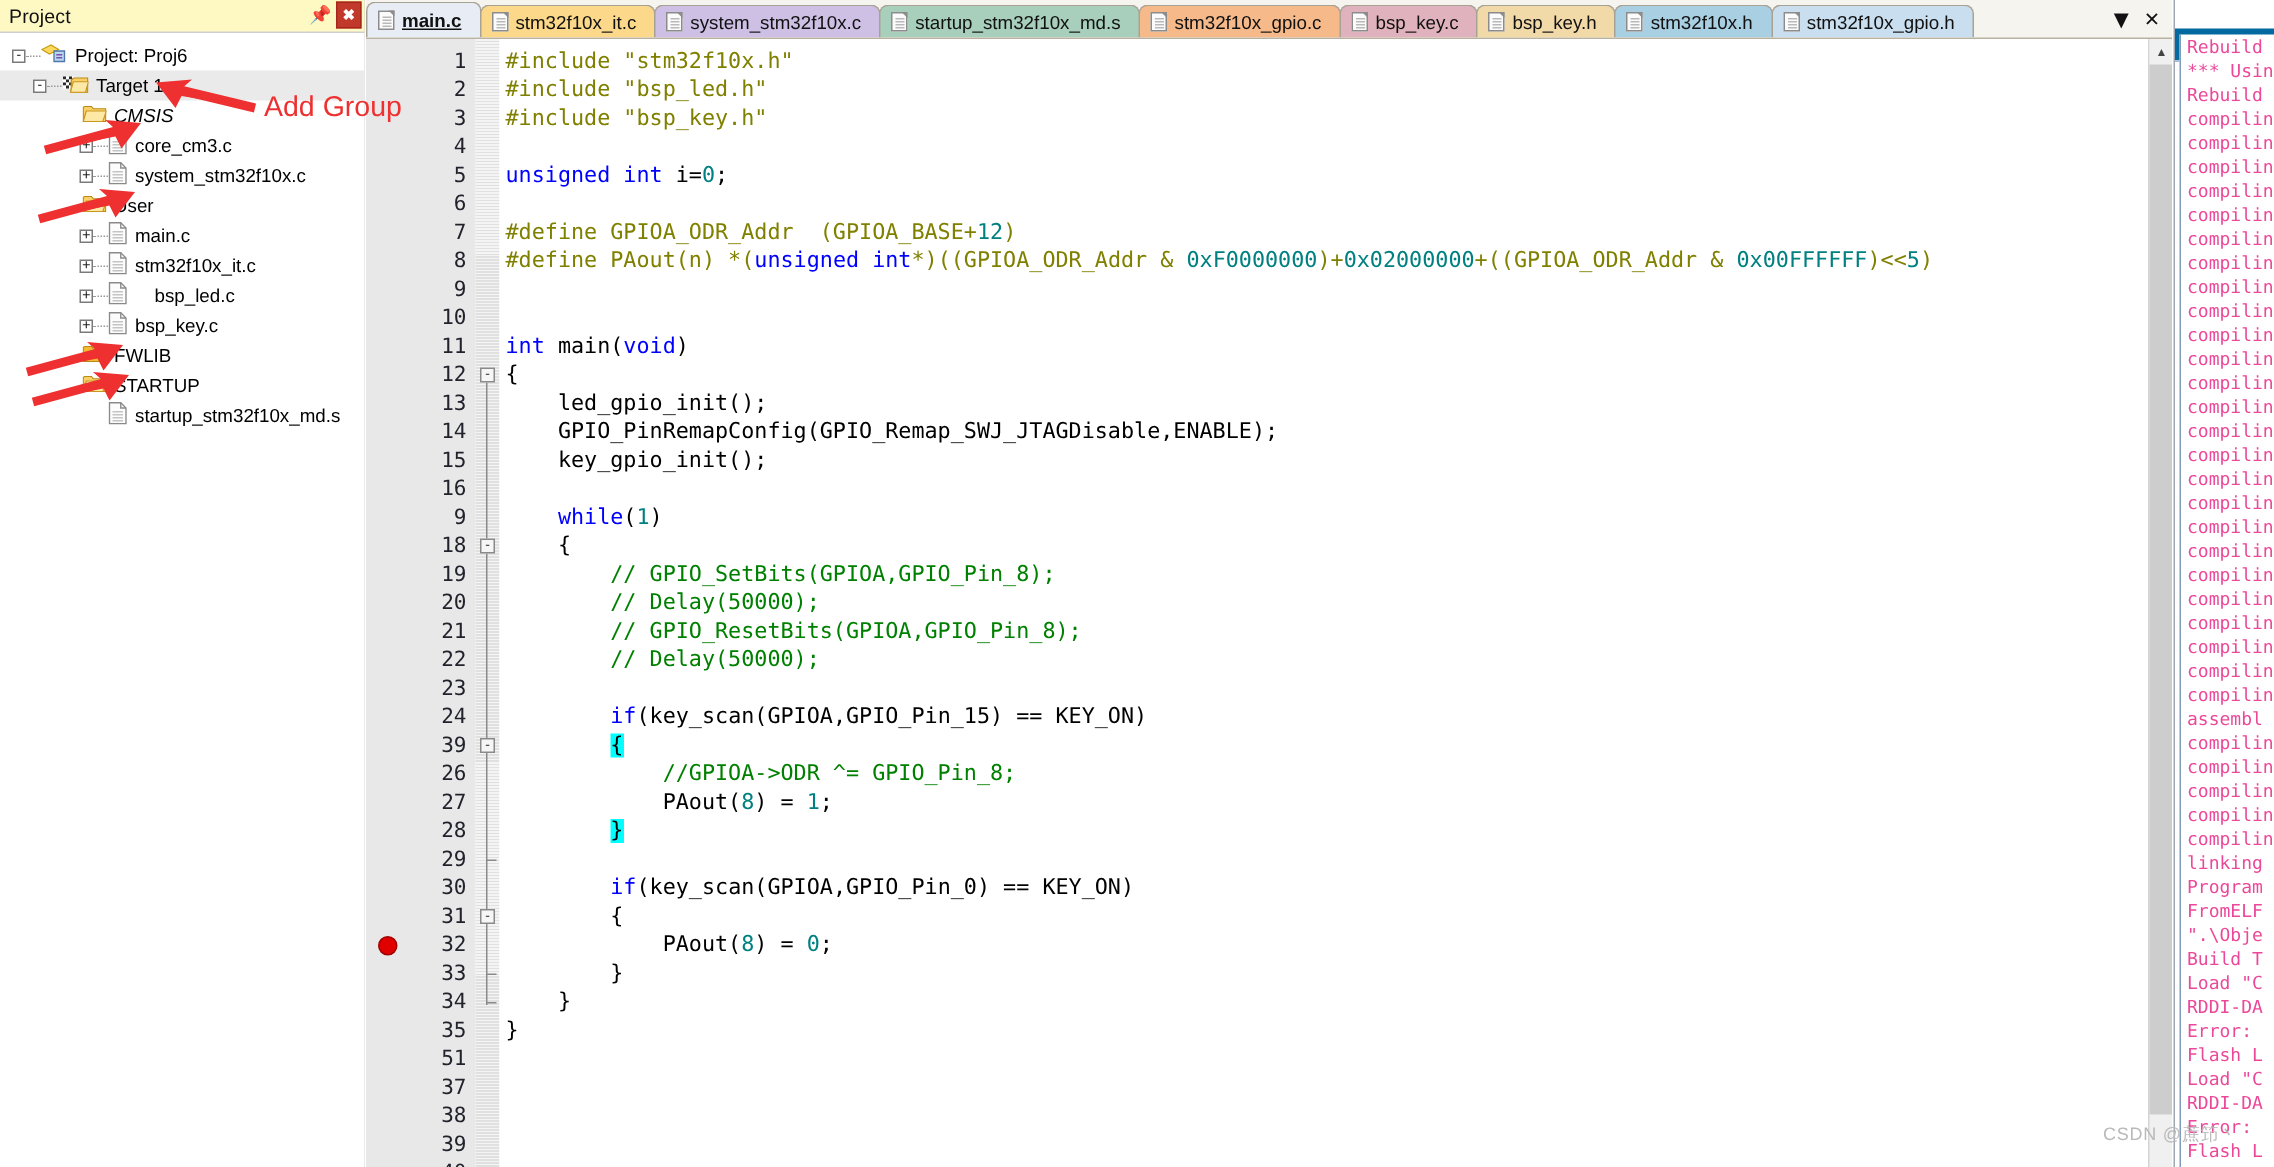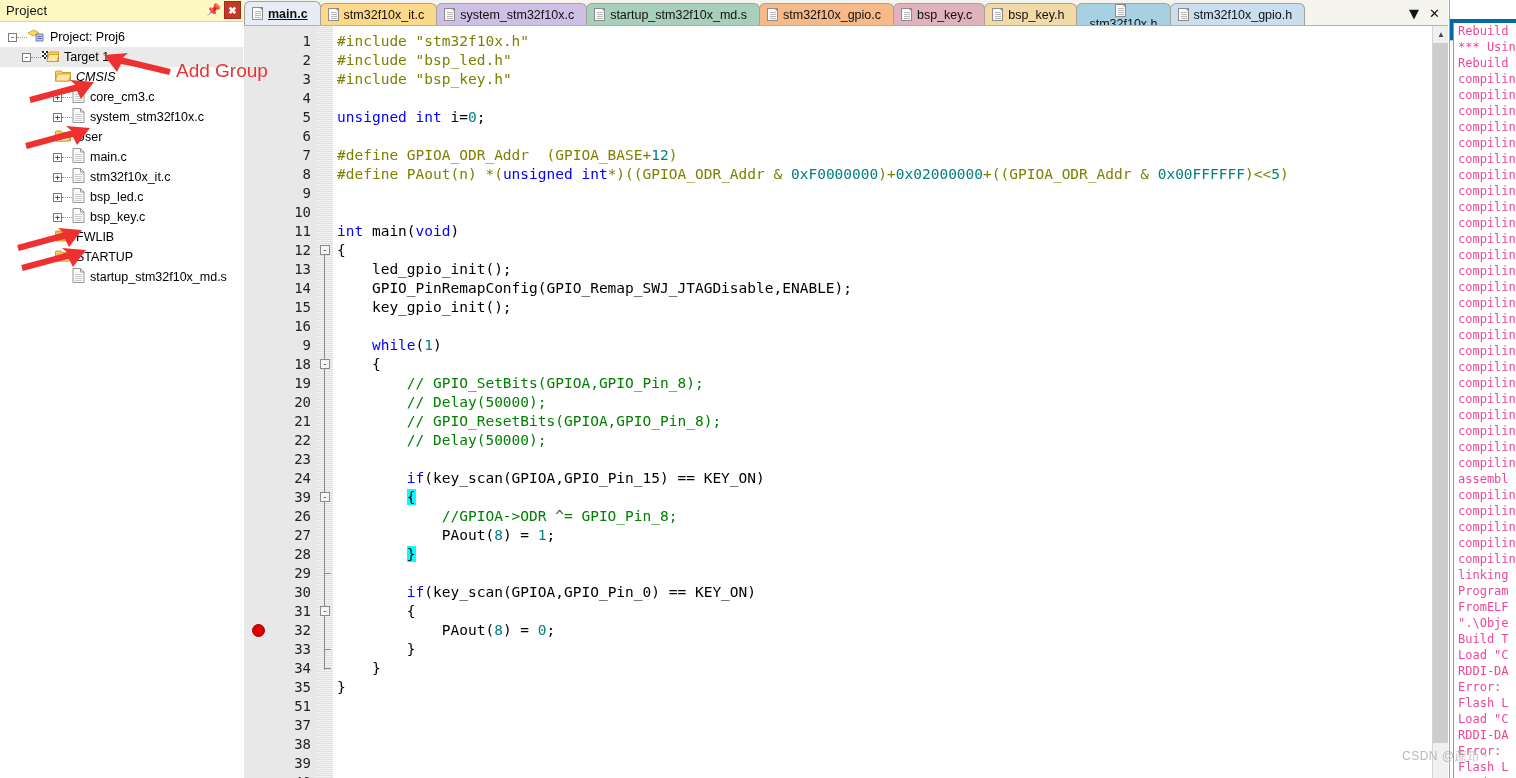--- a/index.html
+++ b/index.html
@@ -360,21 +360,21 @@
           <span class="exp">+</span>
           <span class="dots"></span>
           <span class="ico"><svg width="13" height="15" viewBox="0 0 13 15">
               <path d="M1 0.5 L8.5 0.5 L12 4 L12 14.5 L1 14.5 Z" fill="#fcfcfc" stroke="#8a8a8a" stroke-width="0.9"></path>
               <path d="M8.5 0.5 L8.5 4 L12 4" fill="none" stroke="#8a8a8a" stroke-width="0.9"></path>
               <line x1="3" x2="10" y1="6.5" y2="6.5" stroke="#c4c4c4" stroke-width="0.9"></line>
               <line x1="3" x2="10" y1="8.5" y2="8.5" stroke="#c4c4c4" stroke-width="0.9"></line>
               <line x1="3" x2="10" y1="10.5" y2="10.5" stroke="#c4c4c4" stroke-width="0.9"></line>
               <line x1="3" x2="10" y1="12.5" y2="12.5" stroke="#c4c4c4" stroke-width="0.9"></line>
             </svg></span>
-          <span class="lbl" style="margin-left: 5px;">bsp_led.c</span>
+          <span class="lbl" style="margin-left: 18px;">bsp_led.c</span>
         </div>
         <div class="trow">
           <span class="spacer" style="width: 53px;"></span>
           <span class="exp">+</span>
           <span class="dots"></span>
           <span class="ico"><svg width="13" height="15" viewBox="0 0 13 15">
               <path d="M1 0.5 L8.5 0.5 L12 4 L12 14.5 L1 14.5 Z" fill="#fcfcfc" stroke="#8a8a8a" stroke-width="0.9"></path>
               <path d="M8.5 0.5 L8.5 4 L12 4" fill="none" stroke="#8a8a8a" stroke-width="0.9"></path>
               <line x1="3" x2="10" y1="6.5" y2="6.5" stroke="#c4c4c4" stroke-width="0.9"></line>
               <line x1="3" x2="10" y1="8.5" y2="8.5" stroke="#c4c4c4" stroke-width="0.9"></line>
@@ -440,21 +440,21 @@
           <span class="tlabel">stm32f10x_gpio.c</span>
         </div>
         <div class="tab" style="background: rgb(224, 178, 189);">
           <span class="tabfile"></span>
           <span class="tlabel">bsp_key.c</span>
         </div>
         <div class="tab" style="background: rgb(242, 217, 168);">
           <span class="tabfile"></span>
           <span class="tlabel">bsp_key.h</span>
         </div>
-        <div class="tab" style="background: rgb(169, 207, 226); flex-direction: column;">
+        <div class="tab" style="background: rgb(169, 207, 226);">
           <span class="tabfile"></span>
           <span class="tlabel">stm32f10x.h</span>
         </div>
         <div class="tab" style="background: rgb(201, 223, 240);">
           <span class="tabfile"></span>
           <span class="tlabel">stm32f10x_gpio.h</span>
         </div>
       </div>
     <div id="tabnav">
       <span class="nv">▼</span>

